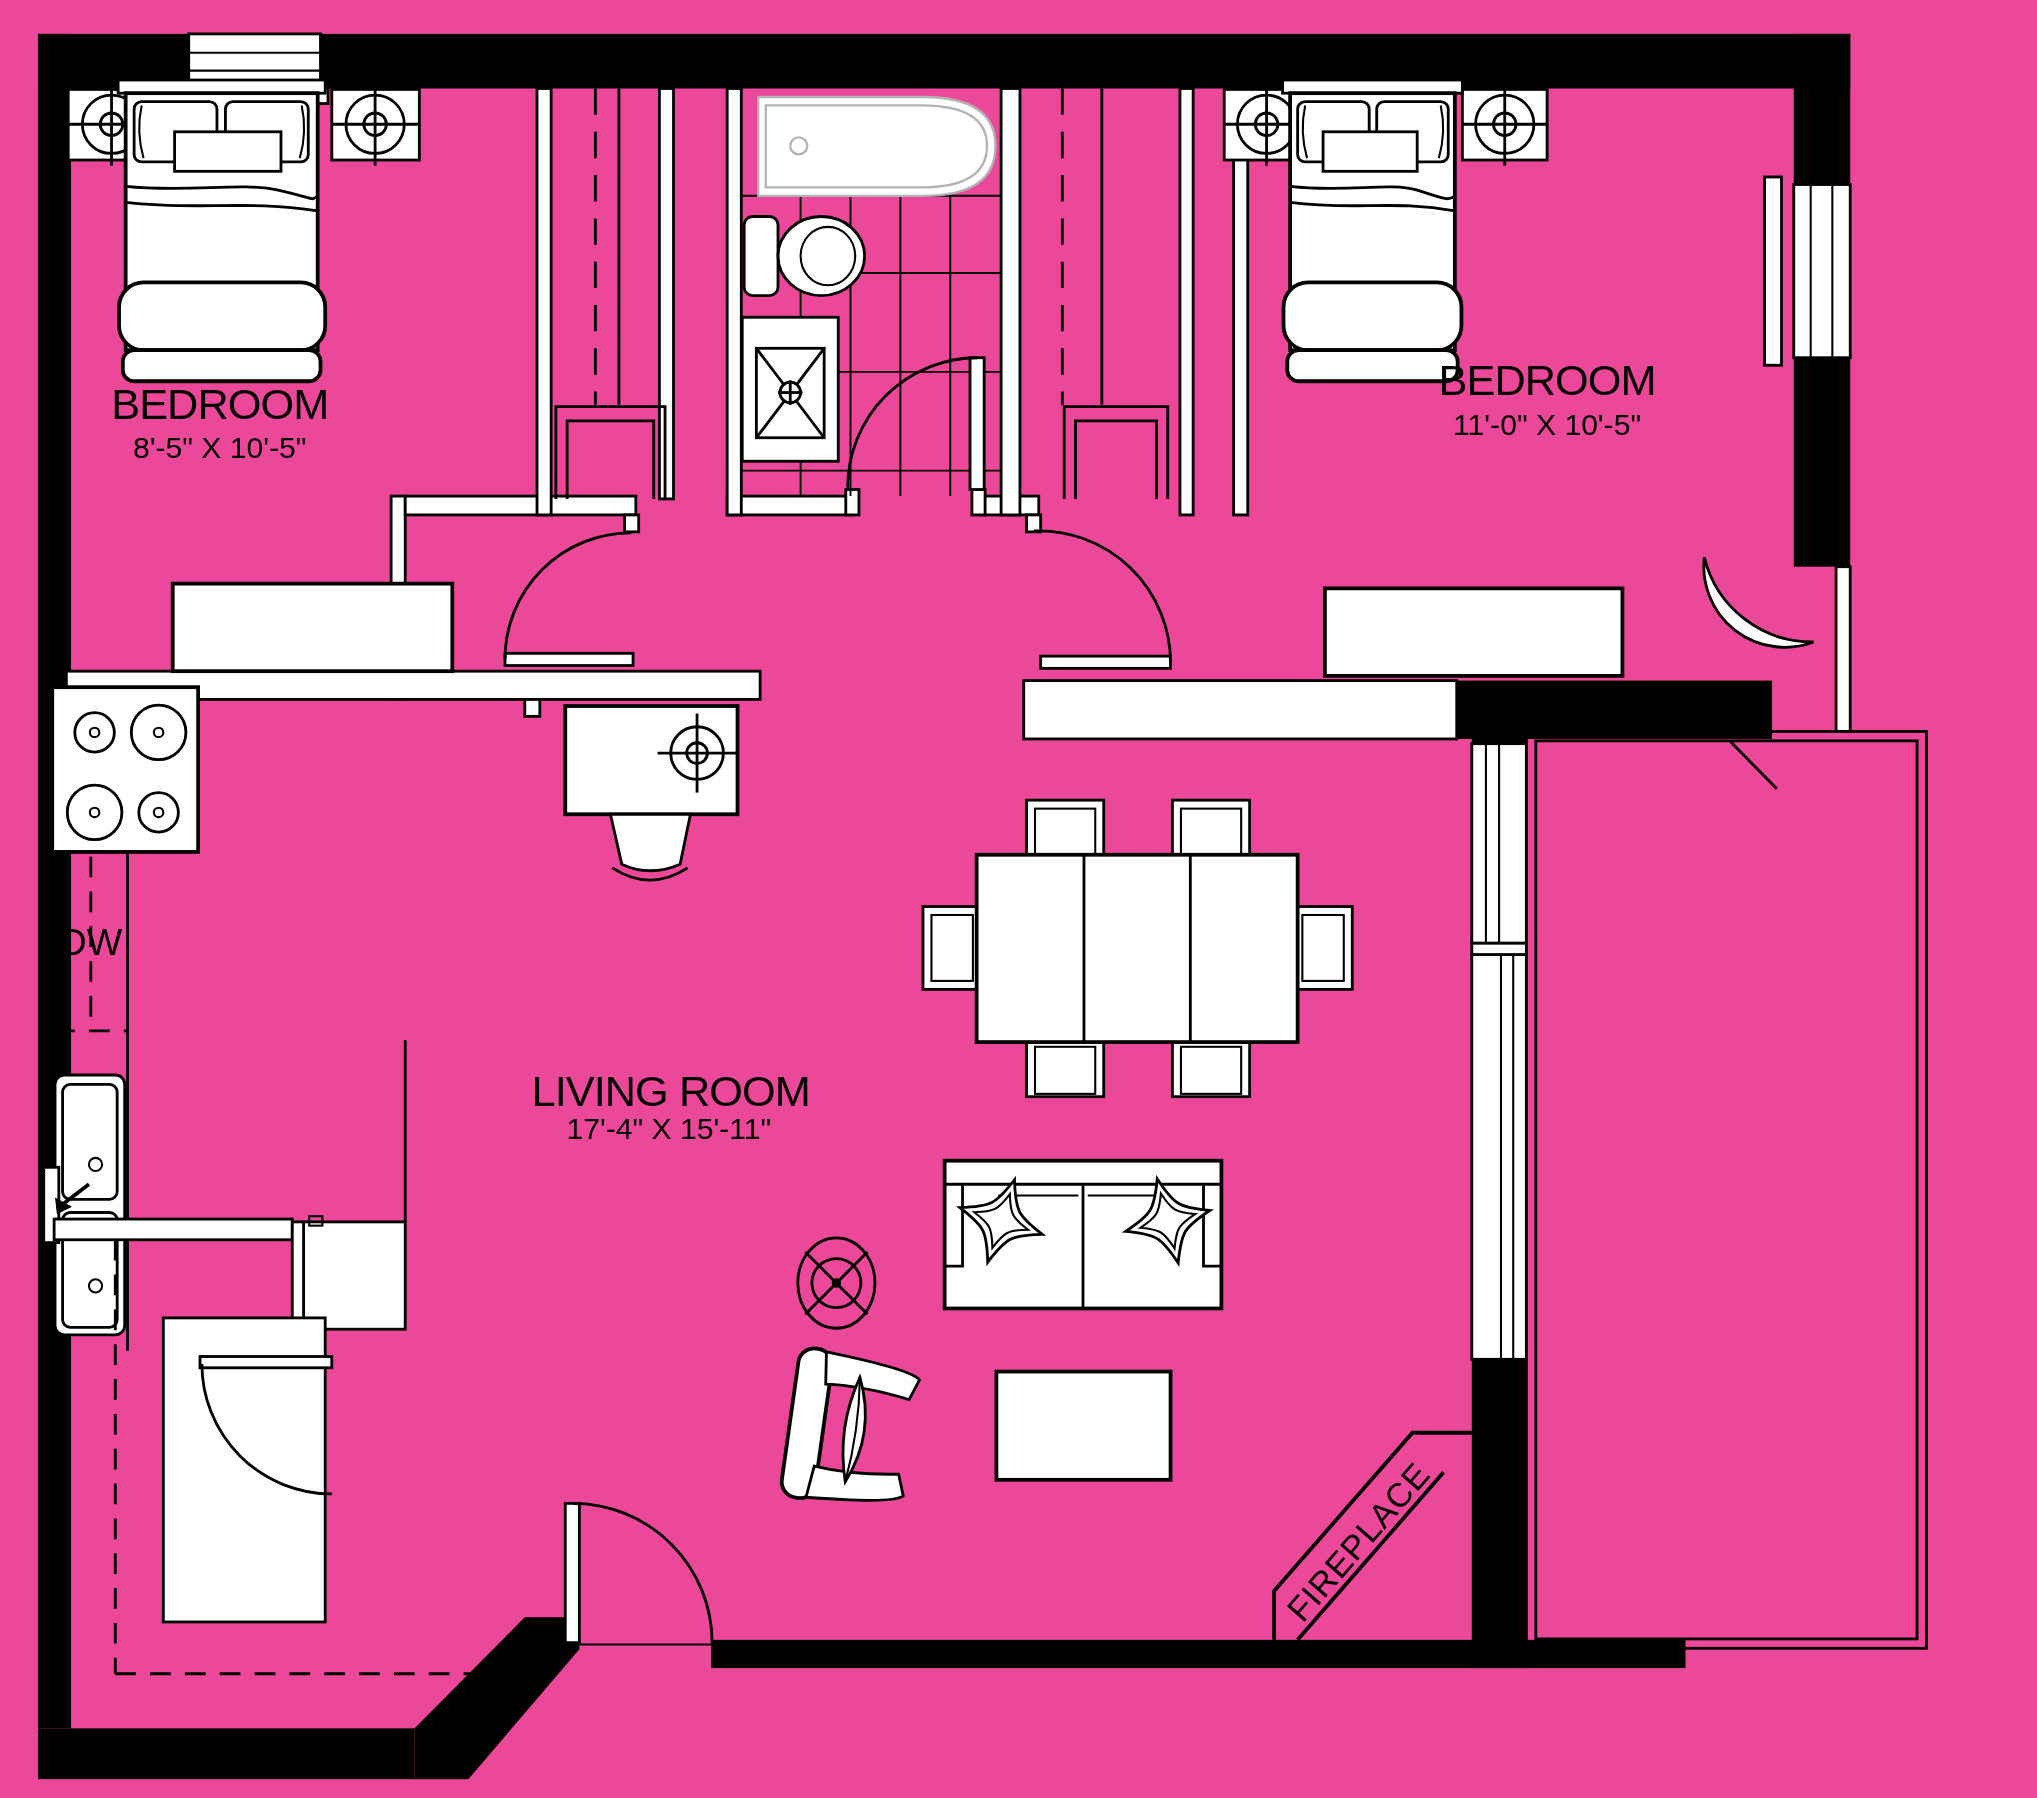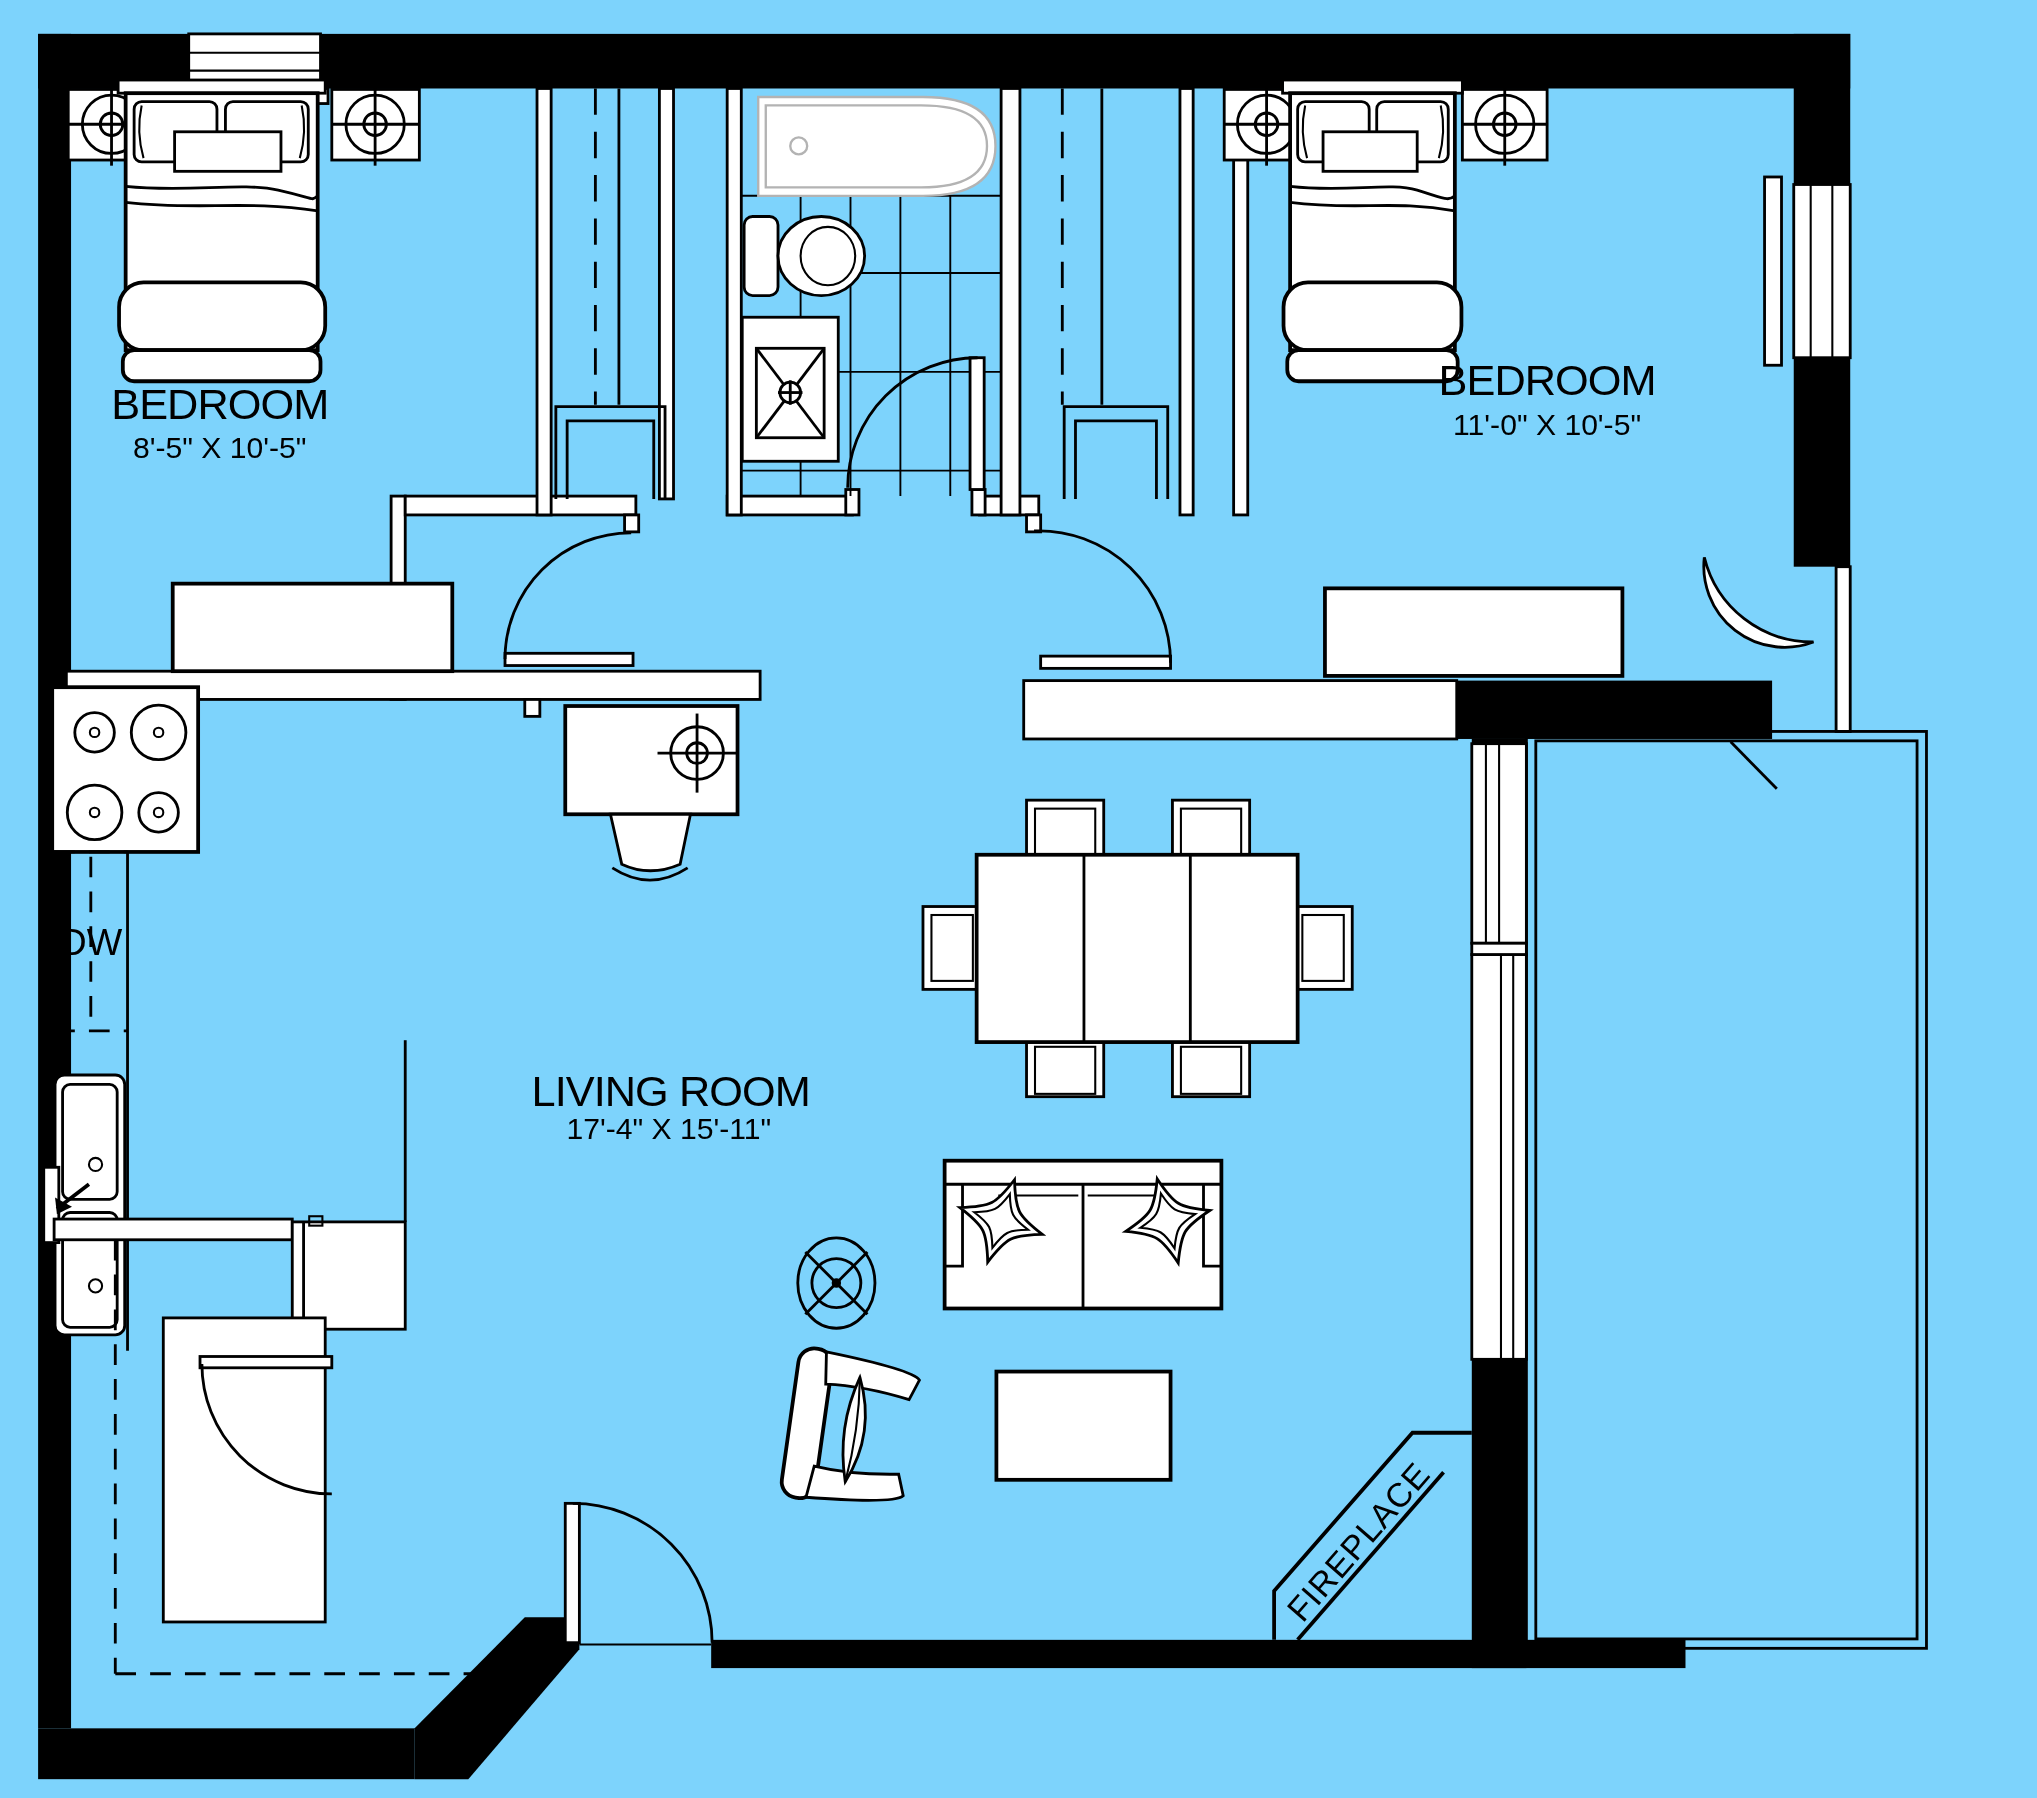--- a/index.html
+++ b/index.html
@@ -1,16 +1,16 @@
 <!DOCTYPE html>
 <html style="font-size:15px"><head>
 <meta charset="utf-8">
 <style>
   html,body{margin:0;padding:0;background:#fff;}
-  .plan-wrap{width:2038px;height:1798px;background:#7dd3fc;position:relative;font-family:"Liberation Sans",sans-serif;}
+  .plan-wrap{width:2038px;height:1798px;background:#ec4899;position:relative;font-family:"Liberation Sans",sans-serif;}
   svg{display:block}
   
   .s2{fill:none;stroke:#000;stroke-width:2.2}
   .s3{fill:none;stroke:#000;stroke-width:3}
   .s4{fill:none;stroke:#000;stroke-width:4}
   .wf{fill:#000;stroke:none}                      
   .wb{fill:#fff;stroke:#000;stroke-width:3}       
   .fw{fill:#fff;stroke:#000;stroke-width:4}       
   .fw3{fill:#fff;stroke:#000;stroke-width:3}
   .dashA{stroke-dasharray:28 18}

